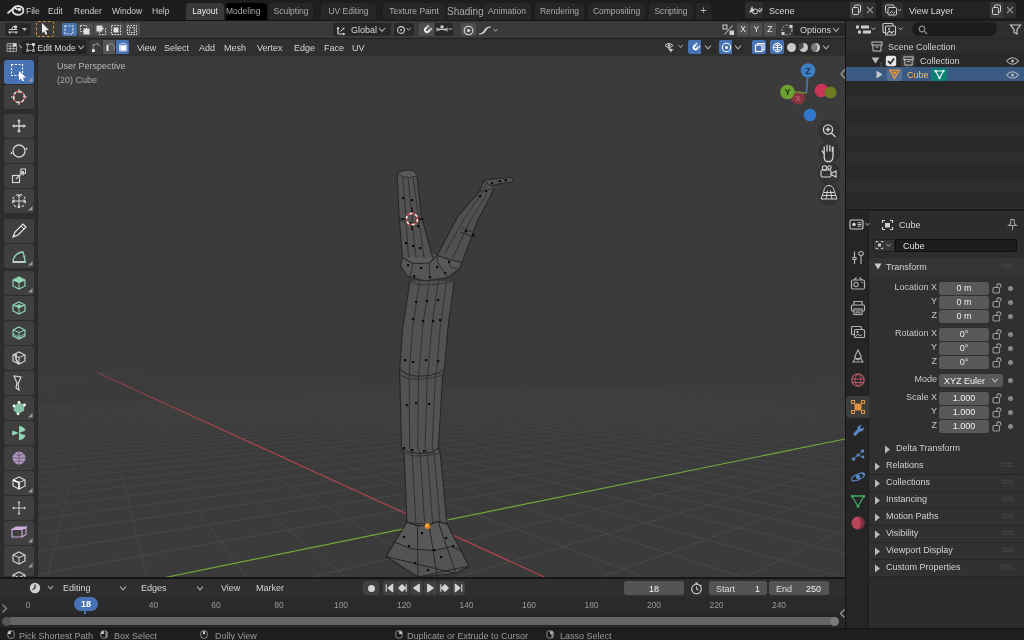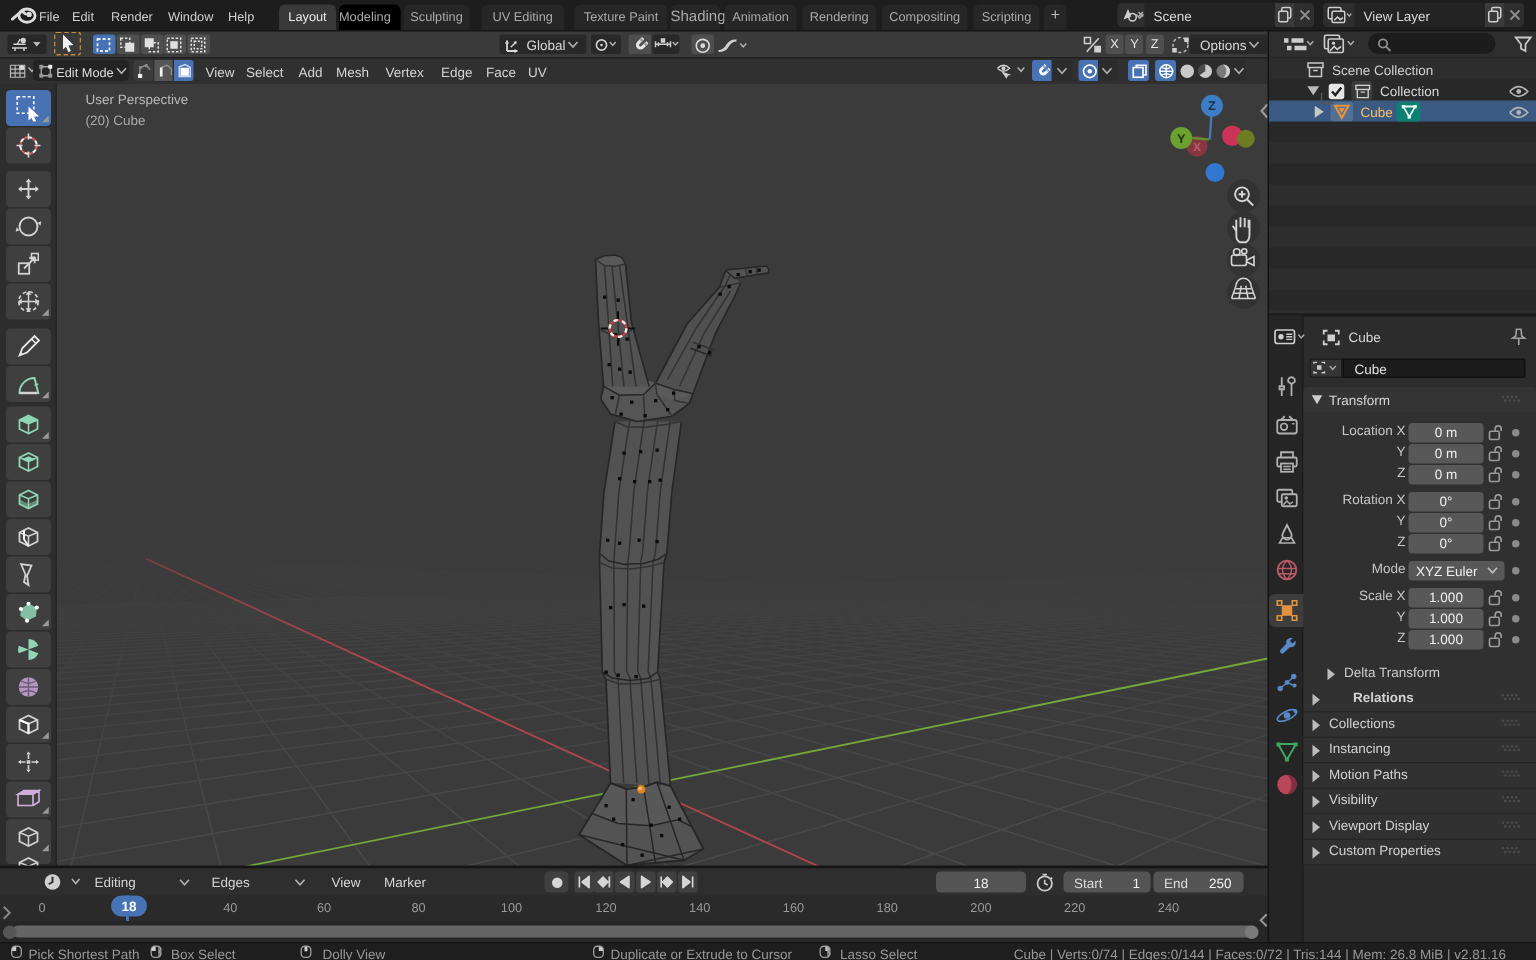--- a/index.html
+++ b/index.html
@@ -929,21 +929,21 @@
 <div class="abs" style="left:1008px;top:378.0px;width:5px;height:5px;border-radius:50%;background:#8a8a8a"></div>
 <svg style="left:884px;top:445px" width="7" height="9" viewBox="0 0 7 9">
       <path d="M1 0.5 L6 4.5 L1 8.5 Z" fill="#bbbbbb"></path>
     </svg>
 <div class="abs" style="left:896px;top:443px;font-size:9px;color:#cccccc;font-weight:normal;white-space:nowrap;">Delta Transform</div>
 <div class="abs" style="left:869px;top:458px;width:155px;height:1px;background:#262626"></div>
 <div class="abs" style="left:869px;top:457.5px;width:155px;height:17px;background:#313131;border-bottom:1px solid #262626"></div>
 <svg style="left:874px;top:462px" width="7" height="9" viewBox="0 0 7 9">
       <path d="M1 0.5 L6 4.5 L1 8.5 Z" fill="#bbbbbb"></path>
     </svg>
-<div class="abs" style="left:886px;top:459.5px;font-size:9px;color:#d2d2d2;font-weight:bold;white-space:nowrap;margin-left:16px;">Relations</div>
+<div class="abs" style="left:886px;top:459.5px;font-size:9px;color:#d2d2d2;font-weight:normal;white-space:nowrap;">Relations</div>
 <svg style="left:1000px;top:462px" width="14" height="7" viewBox="0 0 14 7">
       <g fill="#4a4a4a">
         <circle cx="2" cy="1.5" r="0.9"></circle>
         <circle cx="5" cy="1.5" r="0.9"></circle>
         <circle cx="8" cy="1.5" r="0.9"></circle>
         <circle cx="11" cy="1.5" r="0.9"></circle>
         <circle cx="3.5" cy="4" r="0.9"></circle>
         <circle cx="6.5" cy="4" r="0.9"></circle>
         <circle cx="9.5" cy="4" r="0.9"></circle>
         <circle cx="12.5" cy="4" r="0.9"></circle>
@@ -1221,16 +1221,15 @@
     </svg>
 <div class="abs" style="left:407px;top:630.5px;font-size:9px;color:#989898;font-weight:normal;white-space:nowrap;">Duplicate or Extrude to Cursor</div>
 <svg style="left:546px;top:630px" width="8" height="9" viewBox="0 0 8 9">
       <rect x="0.8" y="0.8" width="6.4" height="7.4" rx="2.4" fill="none" stroke="#9a9a9a" stroke-width="0.9"></rect>
       <path d="M7 3 Q7 1 4.2 1 L4.2 4 L7 4 Z" fill="#cccccc"></path>
     </svg>
 <svg style="left:550px;top:630px" width="8" height="9" viewBox="0 0 8 9">
       <path d="M2 1 v7 M2 1 q2.5 1.5 0 3.5 q2.5 1 0 3.5" stroke="#9a9a9a" fill="none" stroke-width="0.9"></path>
     </svg>
 <div class="abs" style="left:560px;top:630.5px;font-size:9px;color:#989898;font-weight:normal;white-space:nowrap;">Lasso Select</div>
-<div class="abs" style="right:20px;top:630.5px;font-size:9px;color:#989898;white-space:nowrap">Cube | Verts:0/74 | Edges:0/144 | Faces:0/72 | Tris:144 | Mem: 26.8 MiB | v2.81.16</div>
 <div class="abs" style="left:845px;top:20px;width:1px;height:608px;background:#141414"></div>
 <div class="abs" style="left:0px;top:577px;width:846px;height:1px;background:#161616"></div>
 <div class="abs" style="left:846px;top:209px;width:178px;height:1px;background:#1a1a1a"></div>
 </div>
 </body></html>

